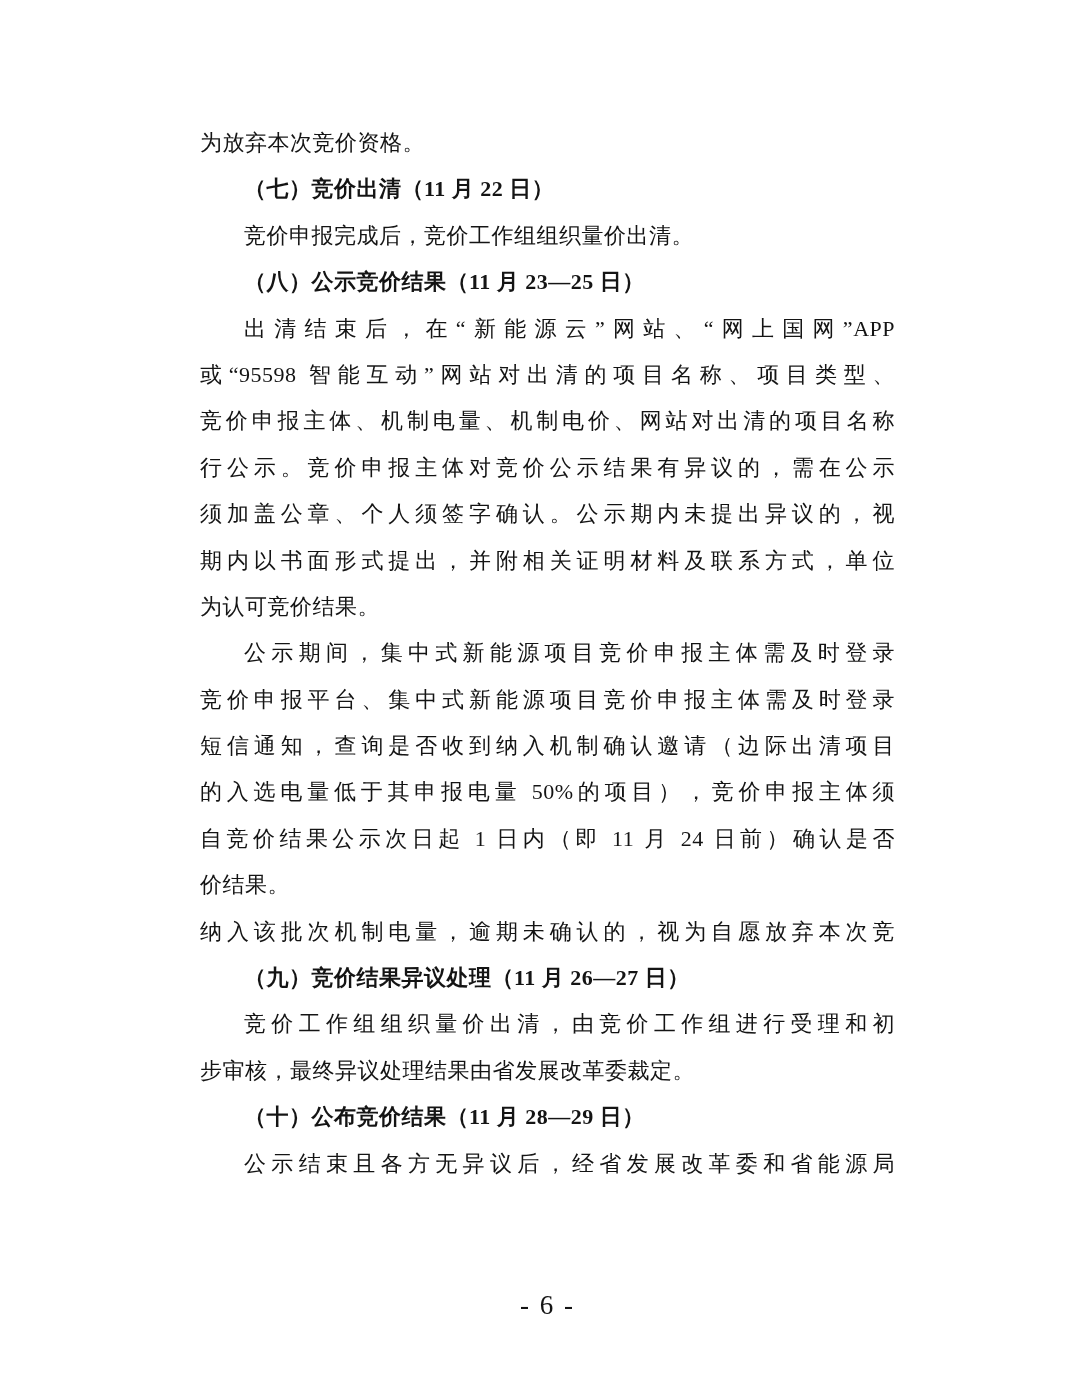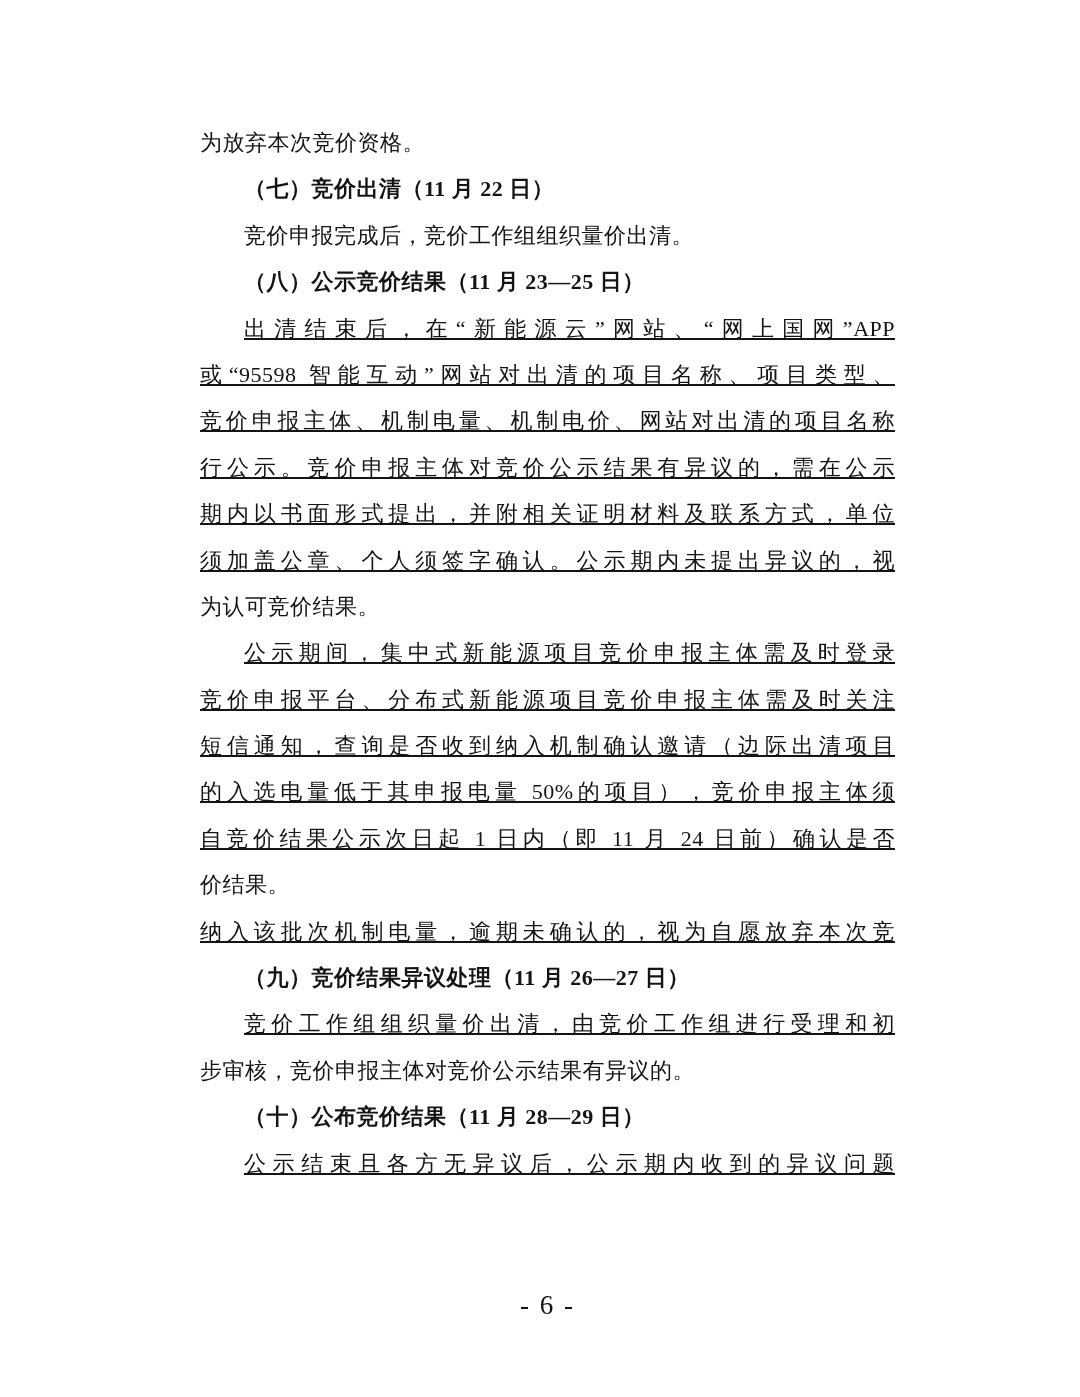--- a/index.html
+++ b/index.html
@@ -28,21 +28,20 @@
     font-size: 22px;
     white-space: nowrap;
     text-align: left;
     letter-spacing: 0.5px;
   }
   .ln.f {
     
     white-space: normal;
     text-align: justify;
     text-align-last: justify;
-    text-decoration: underline;
   }
   .ln.ind {
     text-indent: 2em;
   }
   .ln.h {
     font-weight: 700;
   }
   .pageno {
     position: absolute;
     left: 200px;
@@ -67,37 +66,37 @@
     <div class="ln h ind">（七）竞价出清（11 月 22 日）</div>
 
     <div class="ln ind">竞价申报完成后，竞价工作组组织量价出清。</div>
 
     <div class="ln h ind">（八）公示竞价结果（11 月 23—25 日）</div>
 
     <div class="ln ind f">出清结束后，在“新能源云”网站、“网上国网”APP</div>
     <div class="ln f">或“95598 智能互动”网站对出清的项目名称、项目类型、</div>
     <div class="ln f">竞价申报主体、机制电量、机制电价、网站对出清的项目名称</div>
     <div class="ln f">行公示。竞价申报主体对竞价公示结果有异议的，需在公示</div>
+    <div class="ln f">须加盖公章、个人须签字确认。公示期内未提出异议的，视</div>
     <div class="ln f">期内以书面形式提出，并附相关证明材料及联系方式，单位</div>
-    <div class="ln f">须加盖公章、个人须签字确认。公示期内未提出异议的，视</div>
     <div class="ln">为认可竞价结果。</div>
 
     <div class="ln ind f">公示期间，集中式新能源项目竞价申报主体需及时登录</div>
-    <div class="ln f">竞价申报平台、分布式新能源项目竞价申报主体需及时关注</div>
+    <div class="ln f">竞价申报平台、集中式新能源项目竞价申报主体需及时登录</div>
     <div class="ln f">短信通知，查询是否收到纳入机制确认邀请（边际出清项目</div>
     <div class="ln f">的入选电量低于其申报电量 50%的项目），竞价申报主体须</div>
     <div class="ln f">自竞价结果公示次日起 1 日内（即 11 月 24 日前）确认是否</div>
     <div class="ln">价结果。</div>
     <div class="ln f">纳入该批次机制电量，逾期未确认的，视为自愿放弃本次竞</div>
 
     <div class="ln h ind">（九）竞价结果异议处理（11 月 26—27 日）</div>
 
     <div class="ln ind f">竞价工作组组织量价出清，由竞价工作组进行受理和初</div>
-    <div class="ln">步审核，竞价申报主体对竞价公示结果有异议的。</div>
+    <div class="ln">步审核，最终异议处理结果由省发展改革委裁定。</div>
 
     <div class="ln h ind">（十）公布竞价结果（11 月 28—29 日）</div>
 
-    <div class="ln ind f">公示结束且各方无异议后，公示期内收到的异议问题</div>
+    <div class="ln ind f">公示结束且各方无异议后，经省发展改革委和省能源局</div>
 
   </div>
 
   <div class="pageno">- 6 -</div>
 </div>
 
 </body></html>

